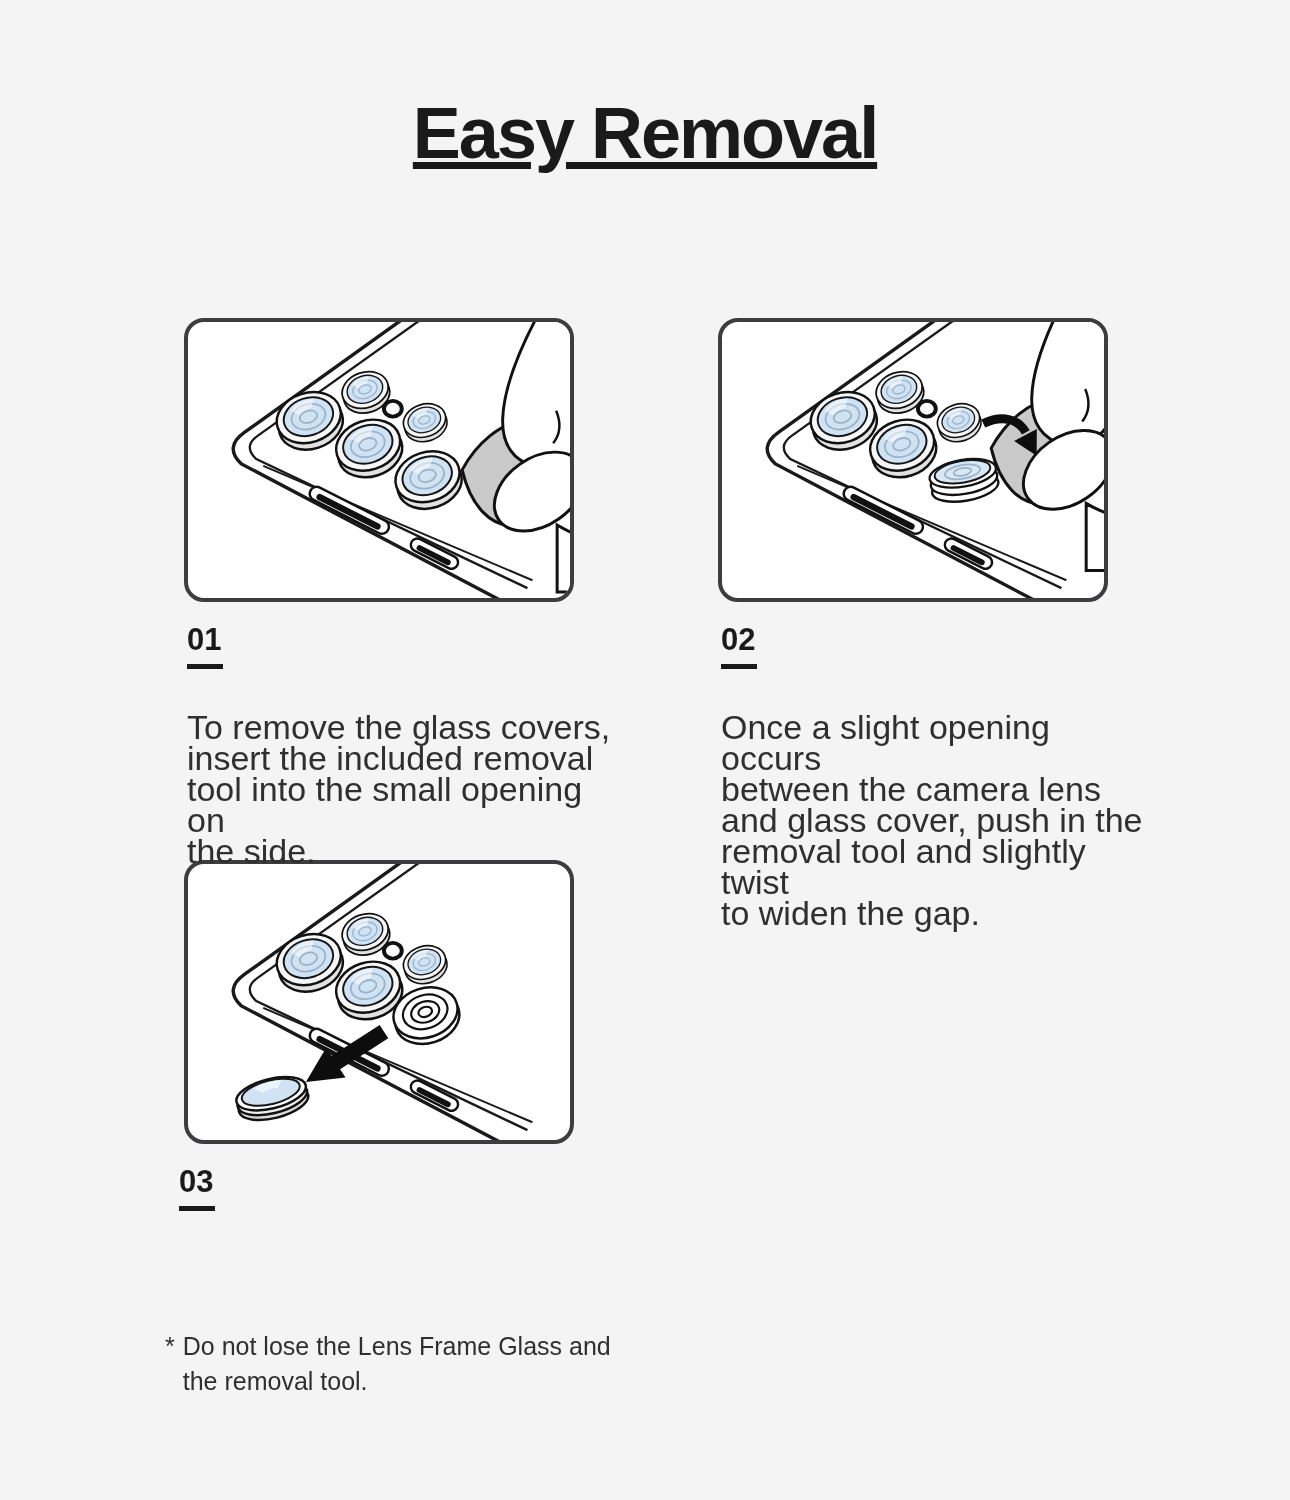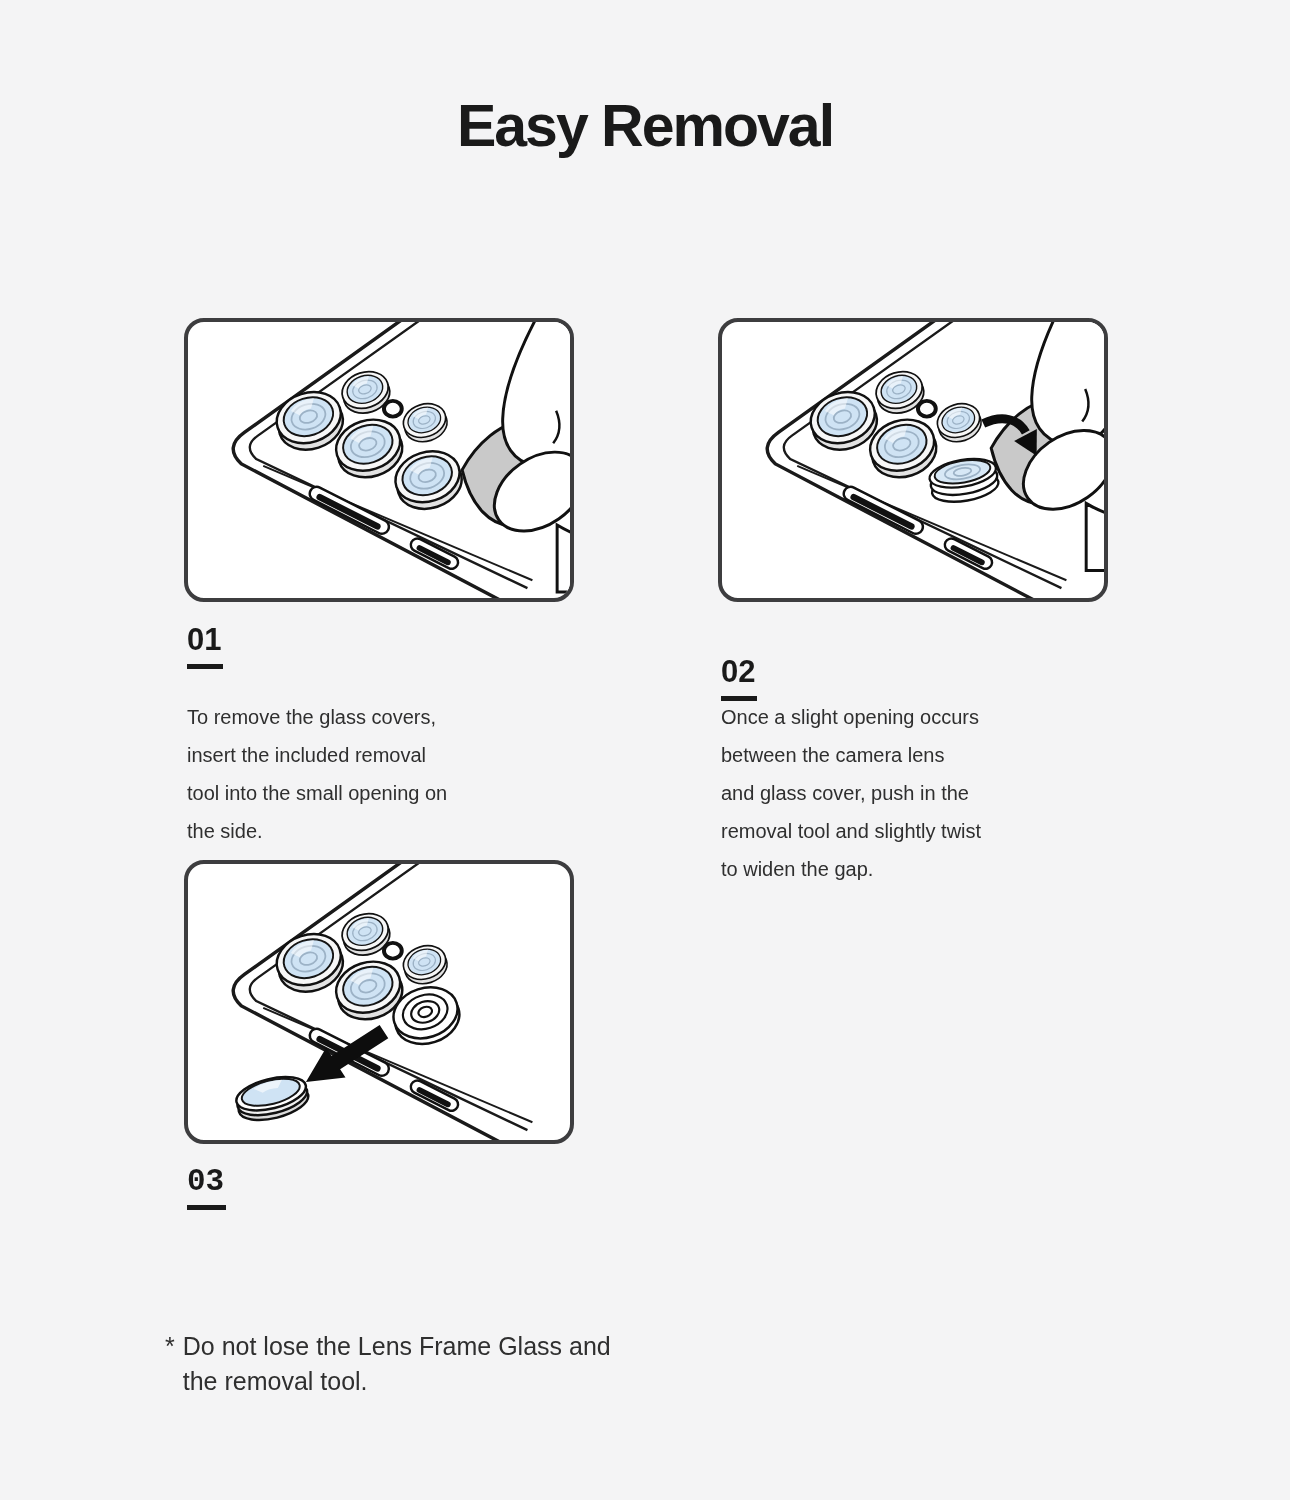--- a/index.html
+++ b/index.html
@@ -19,25 +19,26 @@
     width:1290px;
     height:1500px;
     background:var(--background);
     overflow:hidden;
   }
   .title{
     position:absolute;
     left:0; right:0; top:94px;
     margin:0;
     text-align:center;
-    font-size:59px;
+    font-size:72px;
     line-height:1.1;
     font-weight:700;
     letter-spacing:-2px;
     color:var(--ink);
+    text-decoration:underline;
   }
   .panel{
     position:absolute;
     width:390px;
     height:284px;
     box-sizing:border-box;
     background:#ffffff;
     border:4px solid var(--panel-border);
     border-radius:20px;
     overflow:hidden;
@@ -51,27 +52,27 @@
     font-size:31px;
     font-weight:700;
     color:var(--ink);
   }
   .step-label .num{
     display:inline-block;
     padding:0 2px 6px 0;
     border-bottom:5px solid var(--ink);
   }
   #label-1{left:187px;top:622px;}
-  #label-2{left:721px;top:654px;}
-  #label-3{left:187px;top:1164px;font-family:Liberation Mono, monospace;}
+  #label-2{left:721px;top:622px;}
+  #label-3{left:179px;top:1164px;}
   .step-text{
     position:absolute;
     width:430px;
-    font-size:20px;
-    line-height:38px;
+    font-size:34px;
+    line-height:31px;
     color:var(--text);
     white-space:pre-line;
   }
   #text-1{left:187px;top:678px;}
   #text-2{left:721px;top:678px;}
   #text-3{left:187px;top:1220px;}
   .footnote{
     position:absolute;
     left:165px;top:1329px;
     display:flex;

